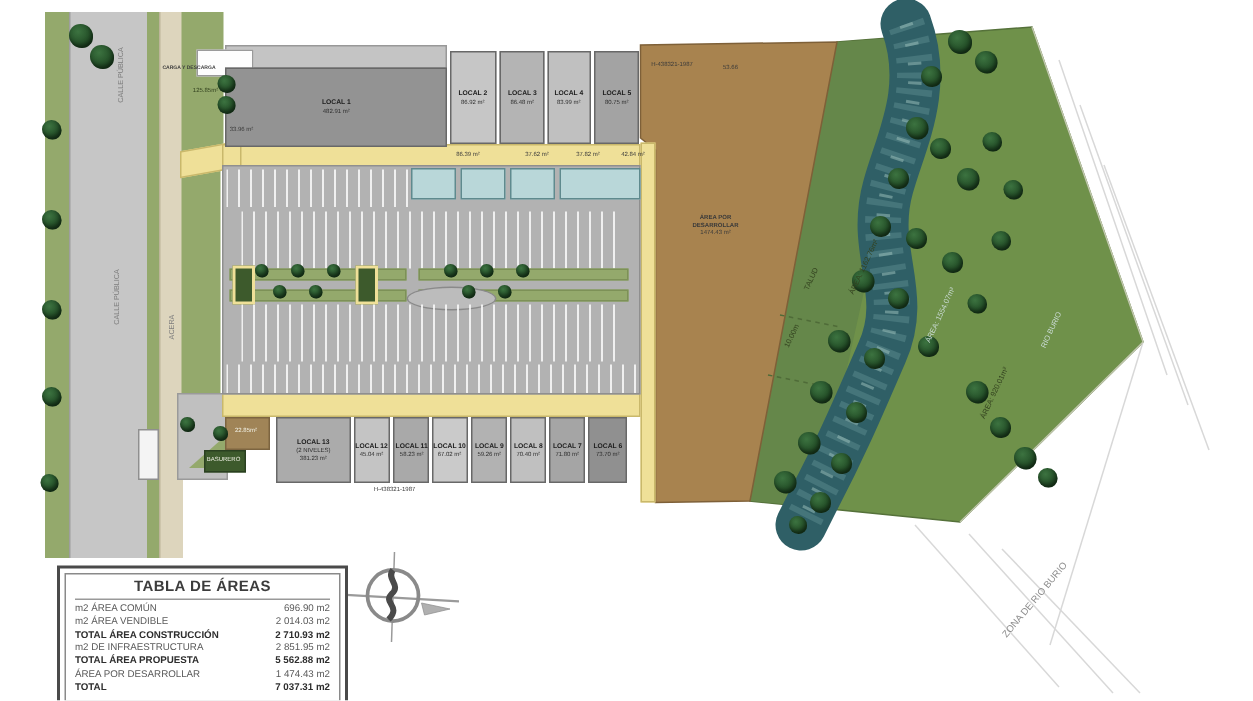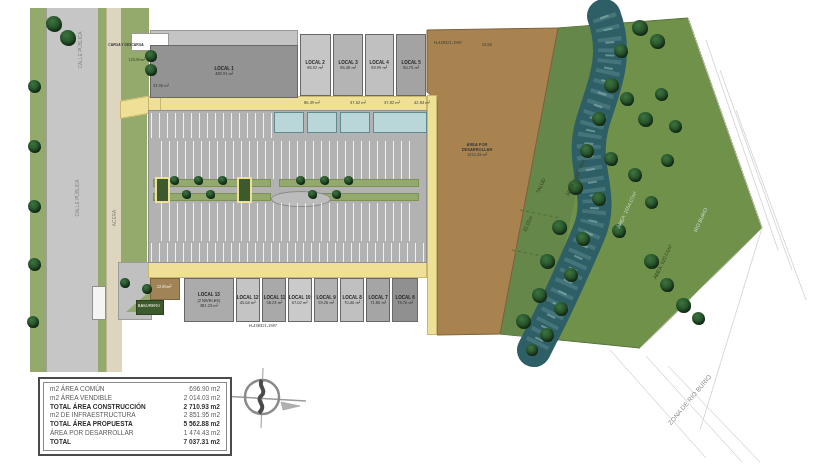--- a/index.html
+++ b/index.html
@@ -293,20 +293,21 @@
   <svg class="abs" style="left:222px;top:366px;z-index:8;" width="84" height="64" viewBox="0 0 84 64">
     <line x1="0" y1="30" x2="84" y2="35" stroke="#9a9a9a" stroke-width="1.5"></line>
     <line x1="41" y1="2" x2="39" y2="62" stroke="#9a9a9a" stroke-width="1"></line>
     <circle cx="40" cy="31" r="17" fill="none" stroke="#8a8a8a" stroke-width="2.5"></circle>
     <path d="M40,14 C35,20 46,24 39,30 C33,36 46,38 37,47" stroke="#4a4a4a" stroke-width="4" fill="none"></path>
     <path d="M59,36 l19,4 -17,4 z" fill="#b0b0b0" stroke="#8f8f8f" stroke-width=".5"></path>
   </svg>
 
   <div class="atable">
     <div class="at-inner">
+      <div class="at-title">TABLA DE ÁREAS</div>
       <div class="at-row">
           <span>m2 ÁREA COMÚN</span>
           <span>696.90 m2</span>
         </div>
       <div class="at-row">
           <span>m2 ÁREA VENDIBLE</span>
           <span>2 014.03 m2</span>
         </div>
       <div class="at-row bold">
           <span>TOTAL ÁREA CONSTRUCCIÓN</span>

